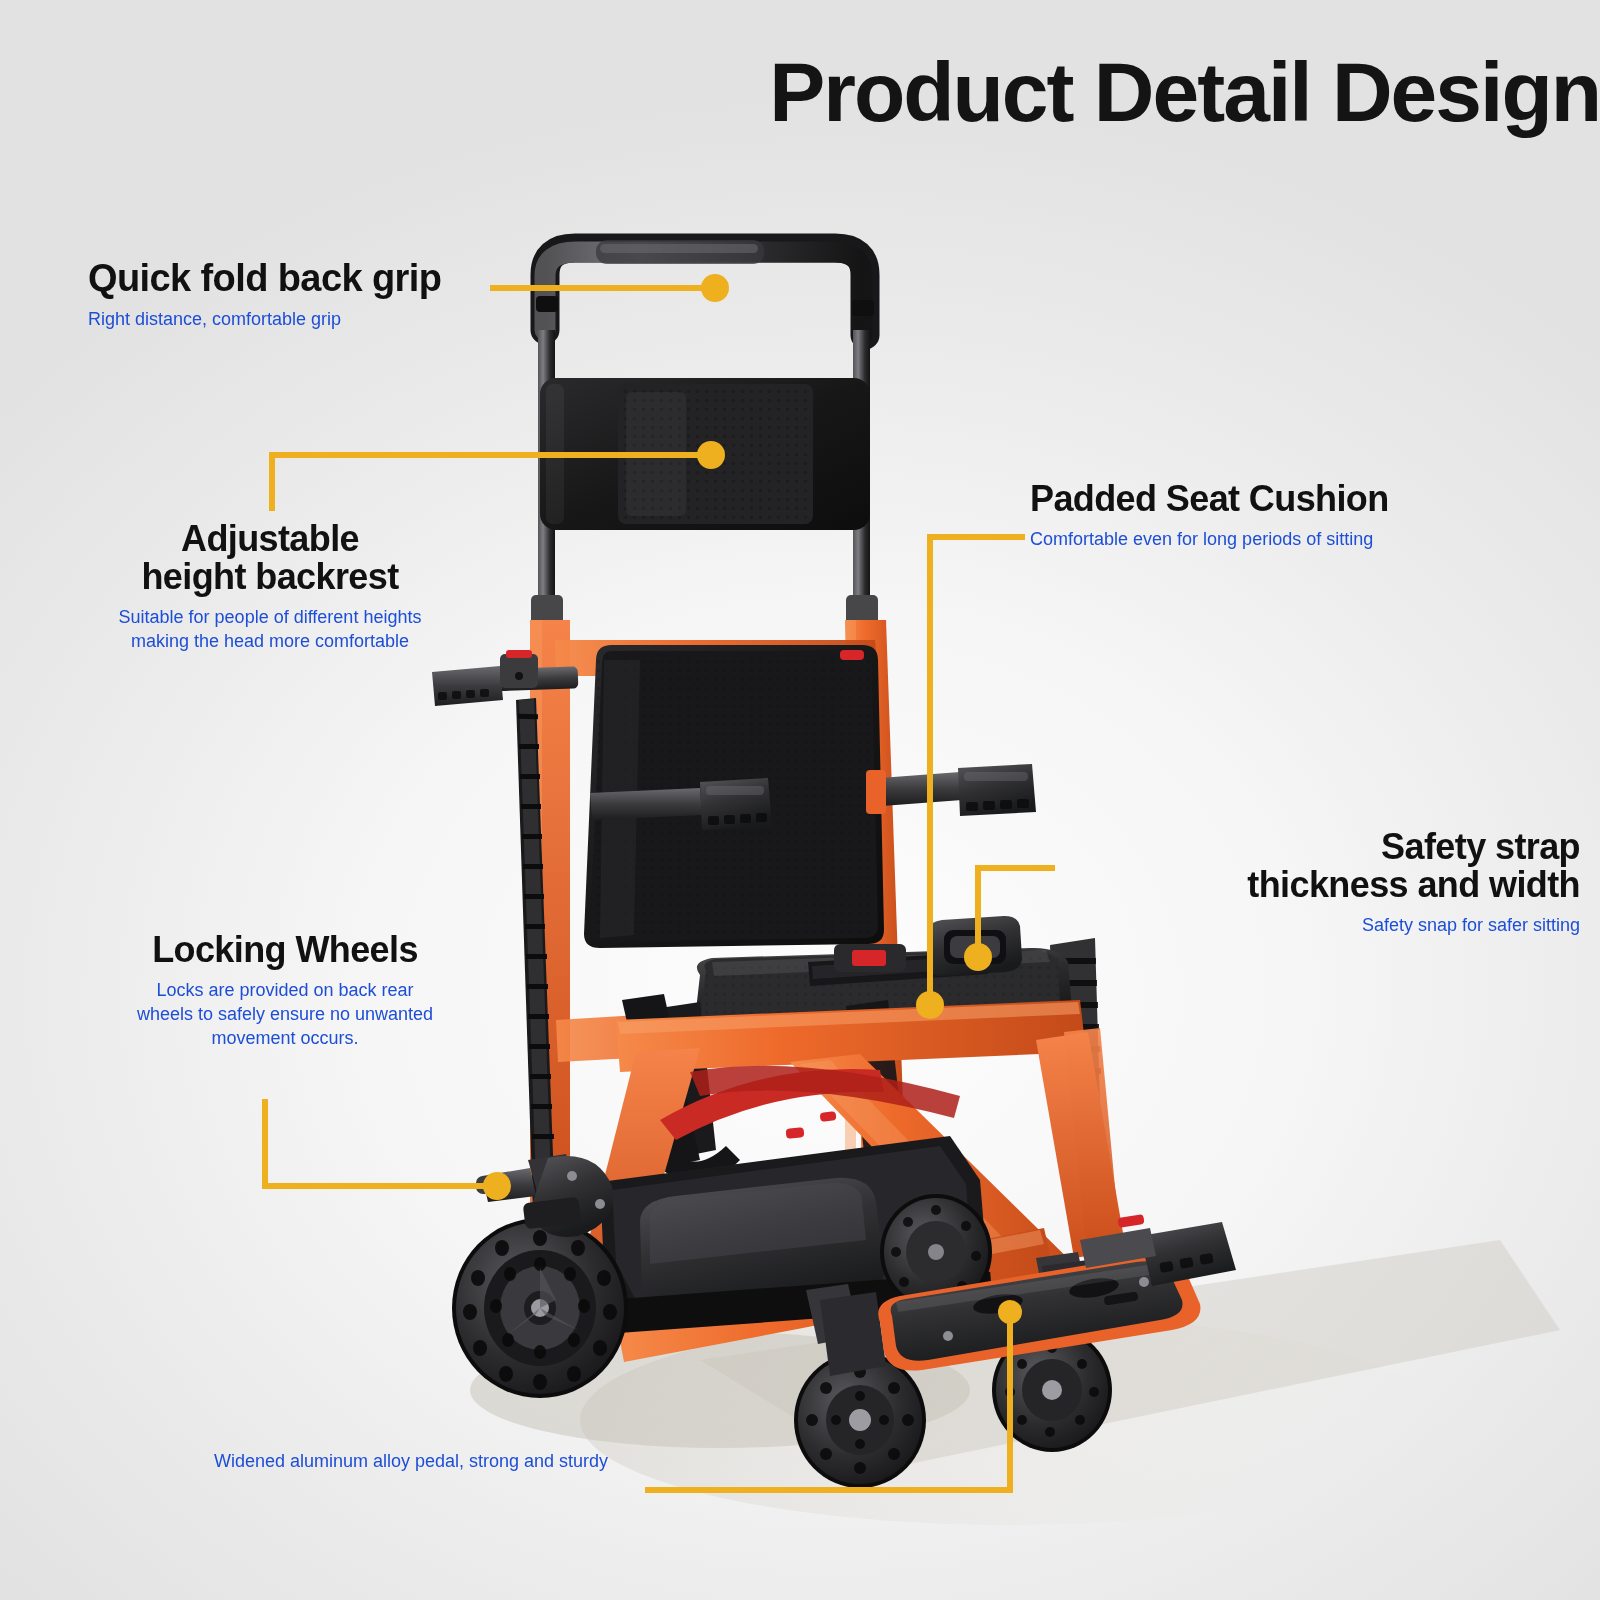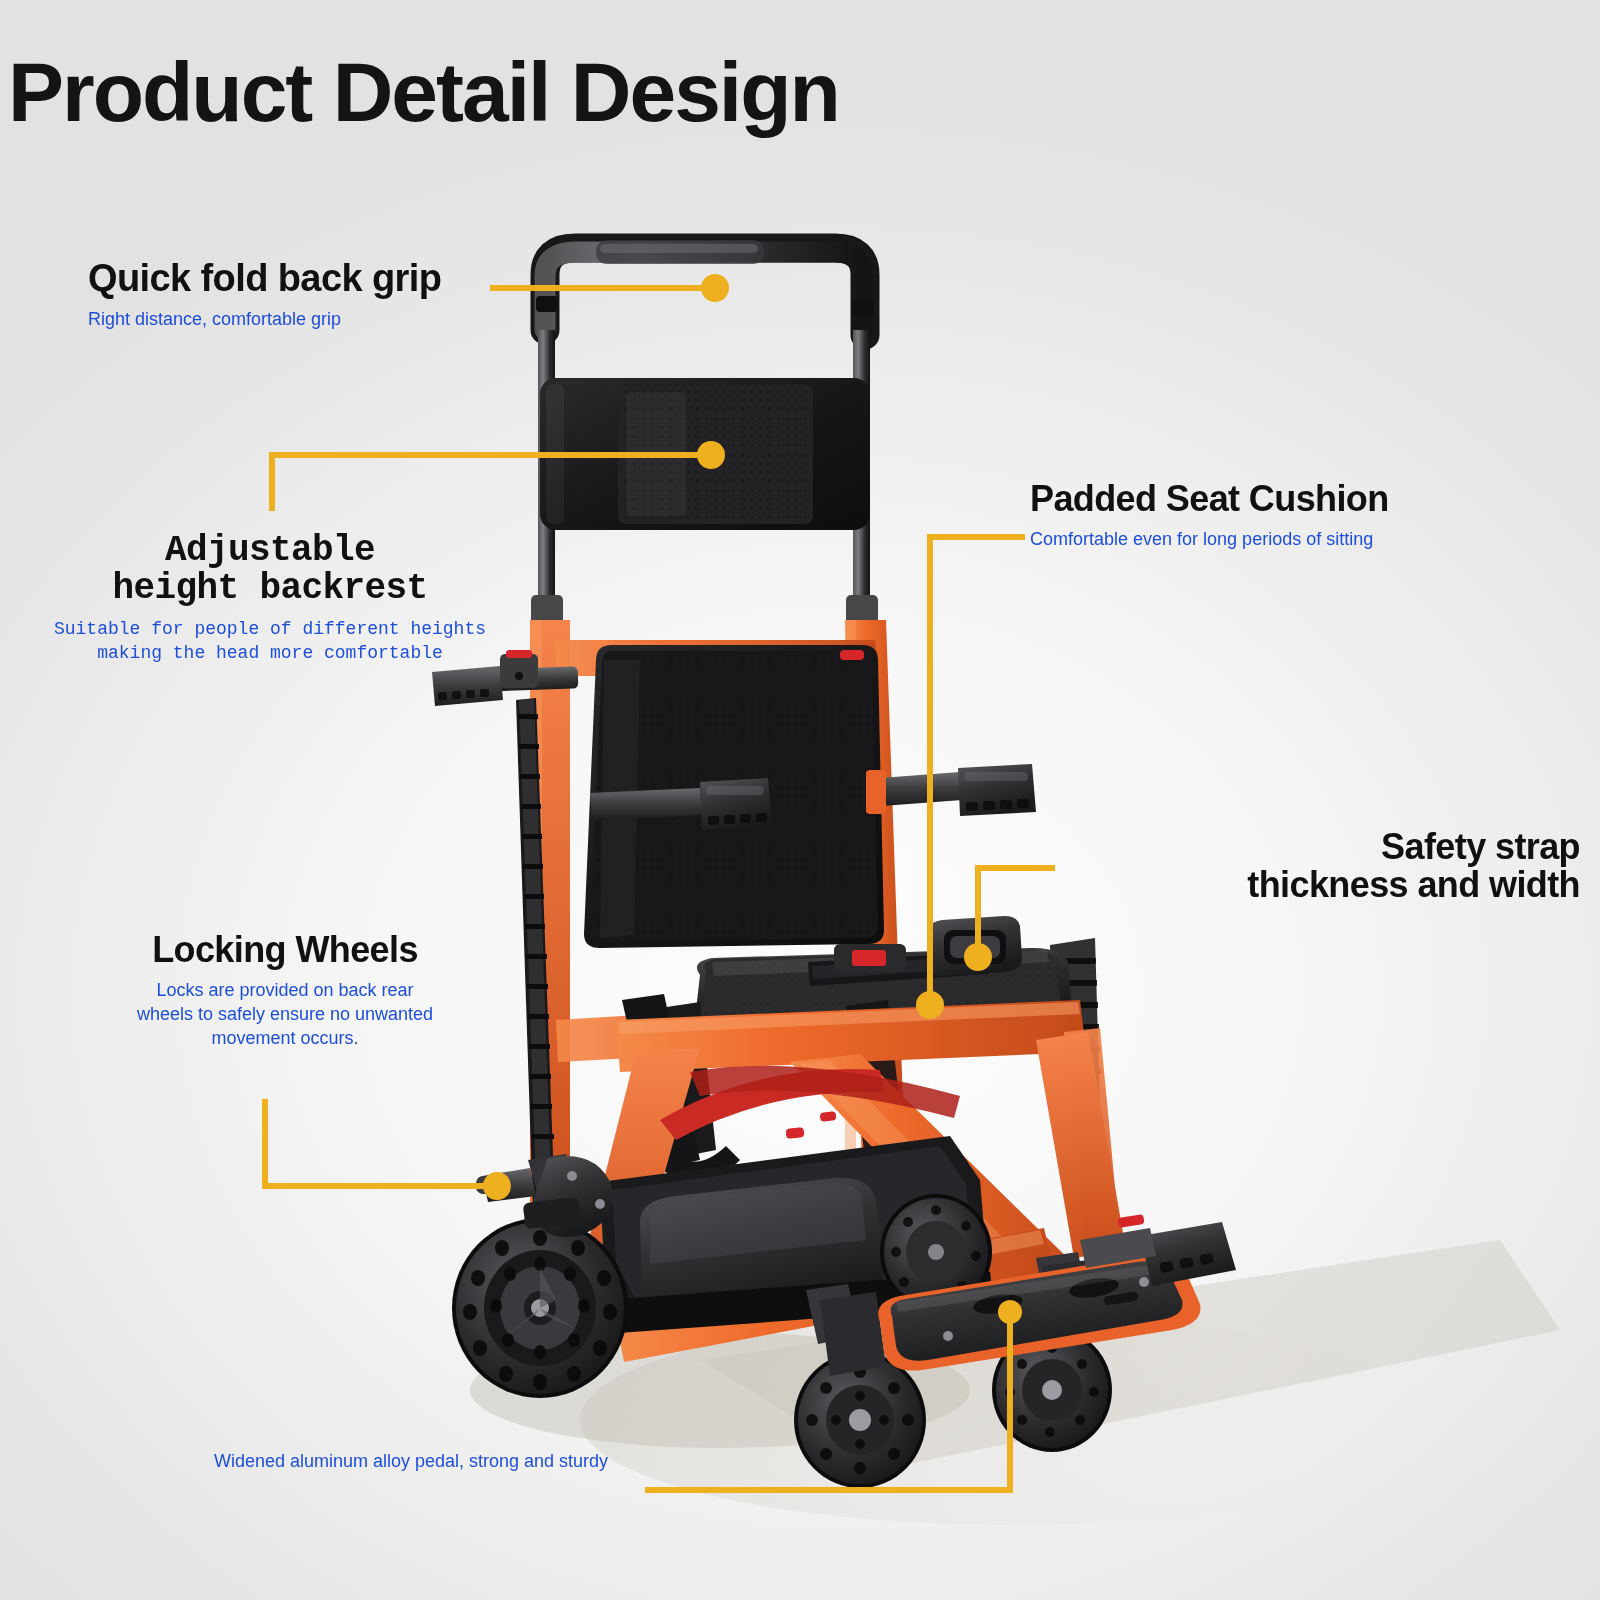--- a/index.html
+++ b/index.html
@@ -7,41 +7,41 @@
     width:1600px;height:1600px;overflow:hidden;position:relative;
     font-family:"Liberation Sans", sans-serif;
     background:
       radial-gradient(ellipse 1100px 900px at 52% 62%, #fdfdfd 0%, #f6f6f6 42%, #ebebeb 72%, #e2e2e2 100%),
       linear-gradient(135deg,#d9d9d9 0%,#e6e6e6 26%,#f2f2f2 55%,#e9e9e9 100%);
   }
   #stage{position:absolute;inset:0;}
 
   
   .page-title{
-    position:absolute;left:0;right:0;top:48px;text-align:left;
+    position:absolute;left:0;right:0;top:48px;text-align:right;
     font-size:84px;font-weight:bold;letter-spacing:-2px;color:#141414;
     font-family:"Liberation Sans", sans-serif;line-height:1.05;margin-left:8px;
   }
 
   
   .callout{position:absolute;}
   .callout .c-title{
     font-weight:bold;color:#111;letter-spacing:-0.6px;line-height:1.06;
     font-size:34px;white-space:pre-line;
   }
   .callout .c-desc{
     color:#1d4ed8;font-size:18px;line-height:1.32;margin-top:10px;white-space:pre-line;
     font-weight:400;
   }
   .ta-left{text-align:left;}
   .ta-center{text-align:center;}
 
   #co-grip{left:88px;top:258px;width:400px;}
   #co-grip .c-title{font-size:38px;}
-  #co-backrest{left:10px;top:532px;width:520px;font-family:Liberation Mono, monospace;}
+  #co-backrest{left:10px;top:520px;width:520px;}
   #co-backrest .c-title{font-size:36px;}
   #co-lock{left:60px;top:915px;width:450px;margin-top:16px;}
   #co-lock .c-title{font-size:36px;}
   #co-pedal{left:96px;top:1440px;width:630px;}
   #co-pedal .c-title{font-size:36px;}
   #co-seat{left:1030px;top:480px;width:545px;}
   #co-seat .c-title{font-size:36px;}
   #co-strap{left:1060px;top:828px;width:520px;text-align:right;}
   #co-strap .c-title{font-size:36px;}
 
@@ -477,15 +477,16 @@
   </div>
 
   <div class="callout ta-left" id="co-seat">
     <div class="c-title">Padded Seat Cushion</div>
     <div class="c-desc">Comfortable even for long periods of sitting</div>
   </div>
 
   <div class="callout ta-center" id="co-strap">
     <div class="c-title">Safety strap
 thickness and width</div>
+    <div class="c-desc">Safety snap for safer sitting</div>
   </div>
 
 </div>
 
 </body></html>

